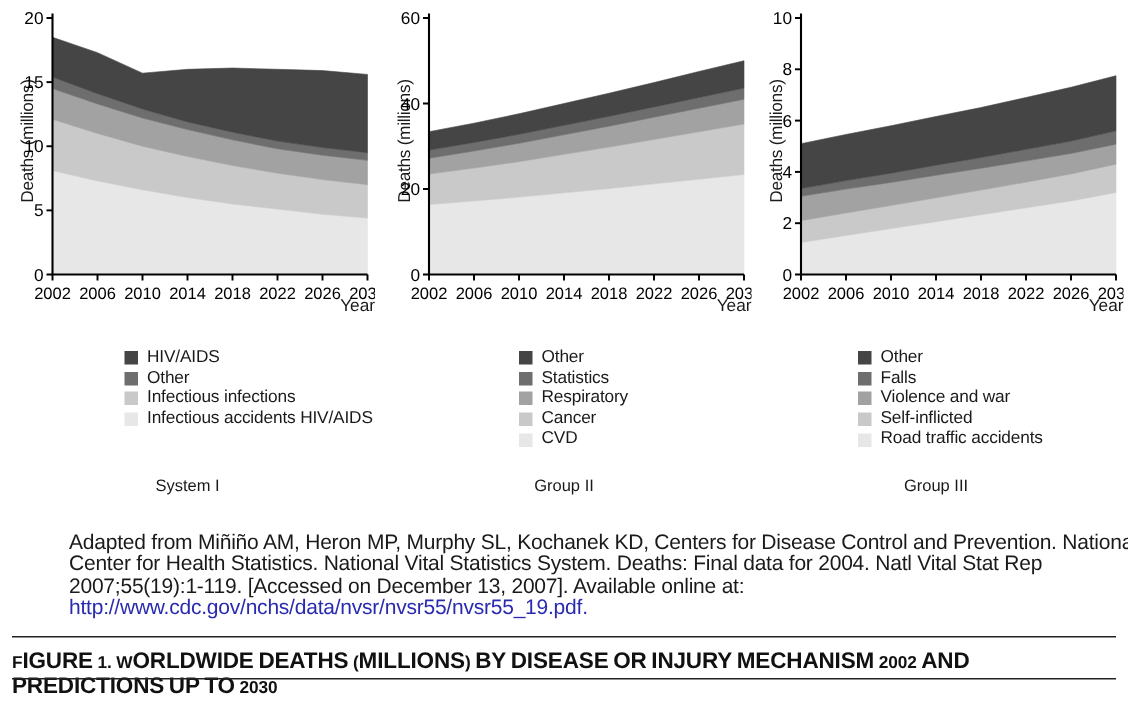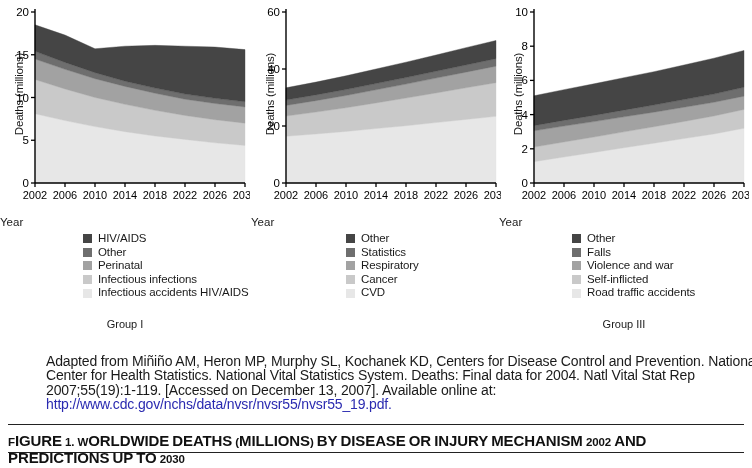--- a/index.html
+++ b/index.html
@@ -28,23 +28,23 @@
     width:130px;
     transform:rotate(-90deg);
     transform-origin:center center;
     font-size:11.5px;
     letter-spacing:-0.2px;
     text-align:center;
     white-space:nowrap;
   }
   .xlabel{
     position:absolute;
-    top:216px;
+    top:198px;
     width:250px;
-    text-align:left;
+    text-align:right;
     font-size:11.5px;
   }
   .chart-svg{position:absolute;left:0;top:0;}
 
   
   .legend{
     position:absolute;
     top:232px;
     font-size:11px;
     line-height:13.6px;
@@ -152,33 +152,29 @@
       <div class="legend" style="left:46px">
         <div class="legend-row">
           <span class="swatch" style="background:#454545"></span>
           <span class="legend-label">HIV/AIDS</span>
         </div>
         <div class="legend-row">
           <span class="swatch" style="background:#6e6e6e"></span>
           <span class="legend-label">Other</span>
         </div>
         <div class="legend-row">
-          <span class="swatch" style="background:#a2a2a2"></span>
-          <span class="legend-label">Perinatal</span>
-        </div>
-        <div class="legend-row">
           <span class="swatch" style="background:#c9c9c9"></span>
           <span class="legend-label">Infectious infections</span>
         </div>
         <div class="legend-row">
           <span class="swatch" style="background:#e7e7e7"></span>
           <span class="legend-label">Infectious accidents HIV/AIDS</span>
         </div>
       </div>
-      <div class="group-label">Group I</div>
+      <div class="group-label">System I</div>
     </div>
 
     <div class="panel panel-2">
       <div class="plot-area">
         <div class="ylabel">Deaths (millions)</div>
         <svg class="chart-svg" id="svg1" width="250" height="205">
             <path d="M35,183 L35,136.26 L65,133.98 L95,131.415 L125,128.565 L155,125.715 L185,122.58 L215,119.445 L245,116.31 L245,183 L215,183 L185,183 L155,183 L125,183 L95,183 L65,183 L35,183 Z" fill="#e7e7e7" stroke="#e7e7e7" stroke-width="0.4"></path>
             <path d="M35,136.26 L35,116.025 L65,112.035 L95,107.75999999999999 L125,102.91499999999999 L155,98.07 L185,92.93999999999998 L215,87.81 L245,82.67999999999999 L245,116.31 L215,119.445 L185,122.58 L155,125.715 L125,128.565 L95,131.415 L65,133.98 L35,136.26 Z" fill="#c9c9c9" stroke="#c9c9c9" stroke-width="0.4"></path>
             <path d="M35,116.025 L35,105.48 L65,100.635 L95,95.505 L125,89.80499999999999 L155,84.10499999999999 L185,78.11999999999999 L215,72.135 L245,66.14999999999999 L245,82.67999999999999 L215,87.81 L185,92.93999999999998 L155,98.07 L125,102.91499999999999 L95,107.75999999999999 L65,112.035 L35,116.025 Z" fill="#a2a2a2" stroke="#a2a2a2" stroke-width="0.4"></path>
             <path d="M35,105.48 L35,100.065 L65,94.935 L95,89.51999999999998 L125,83.53499999999998 L155,77.55 L185,71.27999999999999 L215,65.01 L245,58.739999999999995 L245,66.14999999999999 L215,72.135 L185,78.11999999999999 L155,84.10499999999999 L125,89.80499999999999 L95,95.505 L65,100.635 L35,105.48 Z" fill="#6e6e6e" stroke="#6e6e6e" stroke-width="0.4"></path>
@@ -227,20 +223,21 @@
         </div>
         <div class="legend-row">
           <span class="swatch" style="background:#c9c9c9"></span>
           <span class="legend-label">Cancer</span>
         </div>
         <div class="legend-row">
           <span class="swatch" style="background:#e7e7e7"></span>
           <span class="legend-label">CVD</span>
         </div>
       </div>
+      <div class="group-label">Group II</div>
     </div>
 
     <div class="panel panel-3">
       <div class="plot-area">
         <div class="ylabel">Deaths (millions)</div>
         <svg class="chart-svg" id="svg2" width="250" height="205">
             <path d="M35,183 L35,161.625 L65,157.008 L95,152.391 L125,147.774 L155,143.15699999999998 L185,138.54 L215,133.923 L245,128.28 L245,183 L215,183 L185,183 L155,183 L125,183 L95,183 L65,183 L35,183 Z" fill="#e7e7e7" stroke="#e7e7e7" stroke-width="0.4"></path>
             <path d="M35,161.625 L35,147.09 L65,141.96 L95,137.001 L125,131.87099999999998 L155,126.741 L185,121.44 L215,115.968 L245,109.46999999999998 L245,128.28 L215,133.923 L185,138.54 L155,143.15699999999998 L125,147.774 L95,152.391 L65,157.008 L35,161.625 Z" fill="#c9c9c9" stroke="#c9c9c9" stroke-width="0.4"></path>
             <path d="M35,147.09 L35,130.845 L65,126.05699999999999 L95,121.611 L125,116.823 L155,112.206 L185,107.24700000000001 L215,102.28800000000001 L245,96.13199999999998 L245,109.46999999999998 L215,115.968 L185,121.44 L155,126.741 L125,131.87099999999998 L95,137.001 L65,141.96 L35,147.09 Z" fill="#a2a2a2" stroke="#a2a2a2" stroke-width="0.4"></path>
             <path d="M35,130.845 L35,125.715 L65,120.414 L95,115.45500000000001 L125,110.154 L155,105.024 L185,99.552 L215,94.08000000000001 L245,87.23999999999997 L245,96.13199999999998 L215,102.28800000000001 L185,107.24700000000001 L155,112.206 L125,116.823 L95,121.611 L65,126.05699999999999 L35,130.845 Z" fill="#6e6e6e" stroke="#6e6e6e" stroke-width="0.4"></path>

